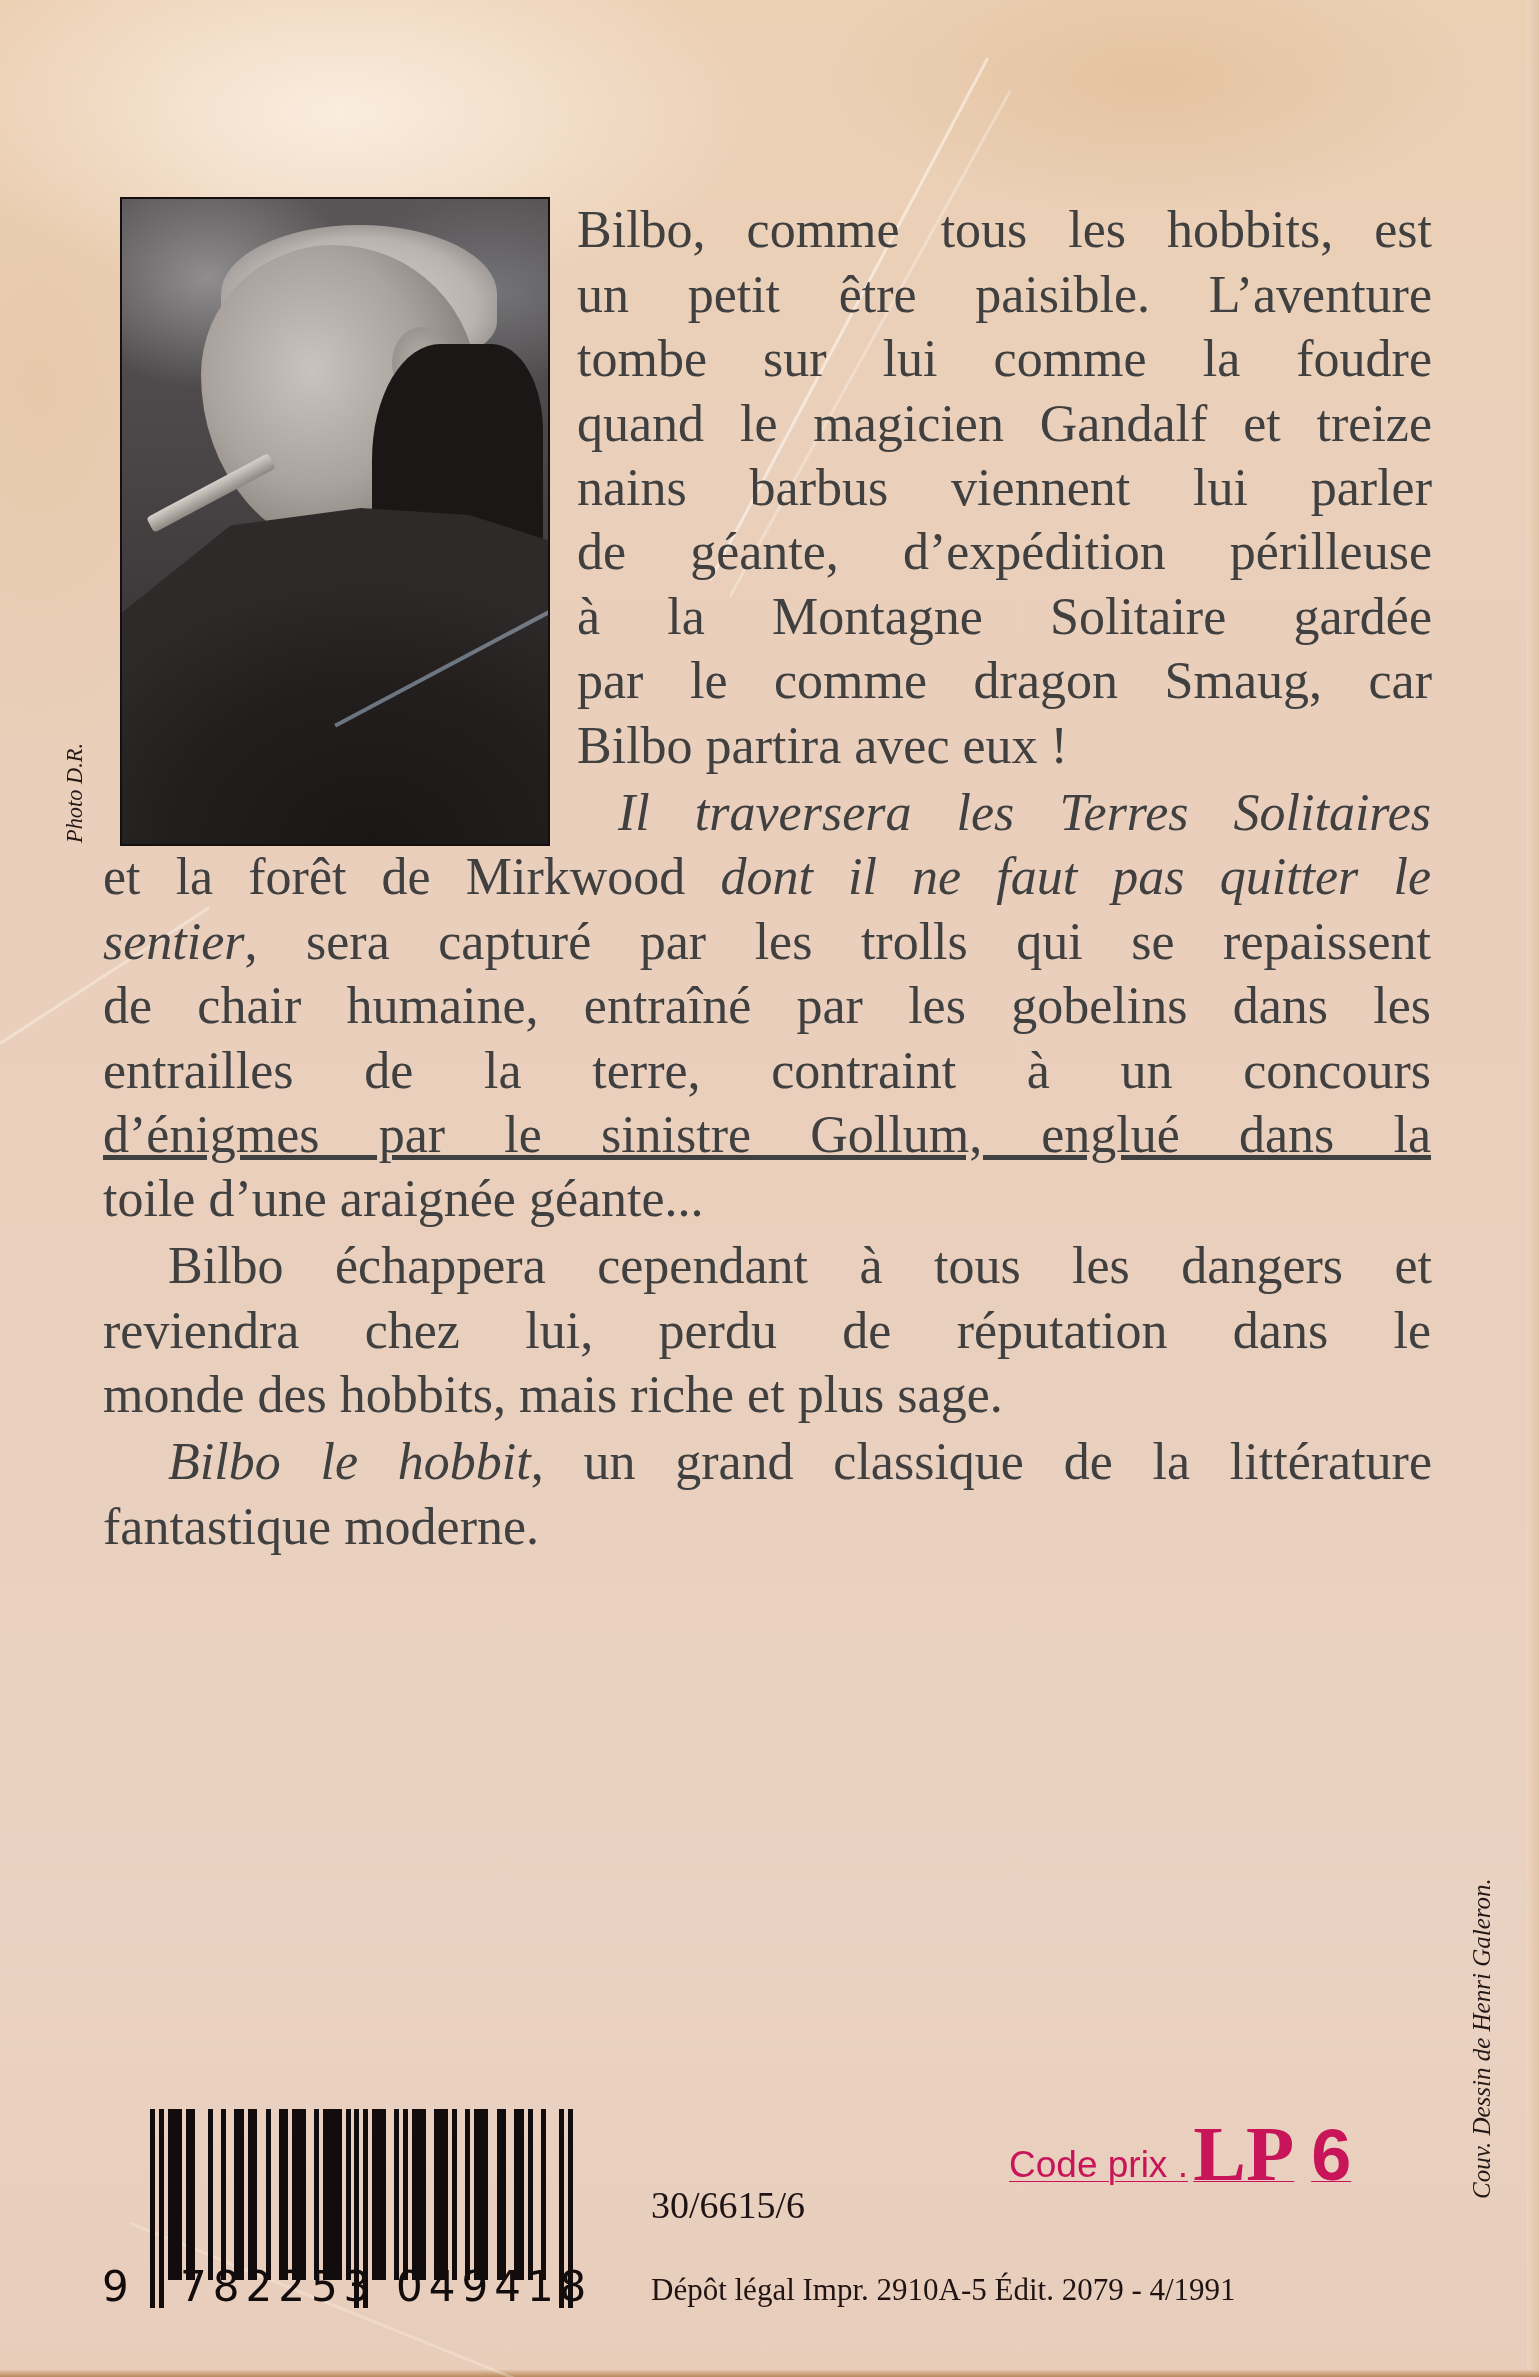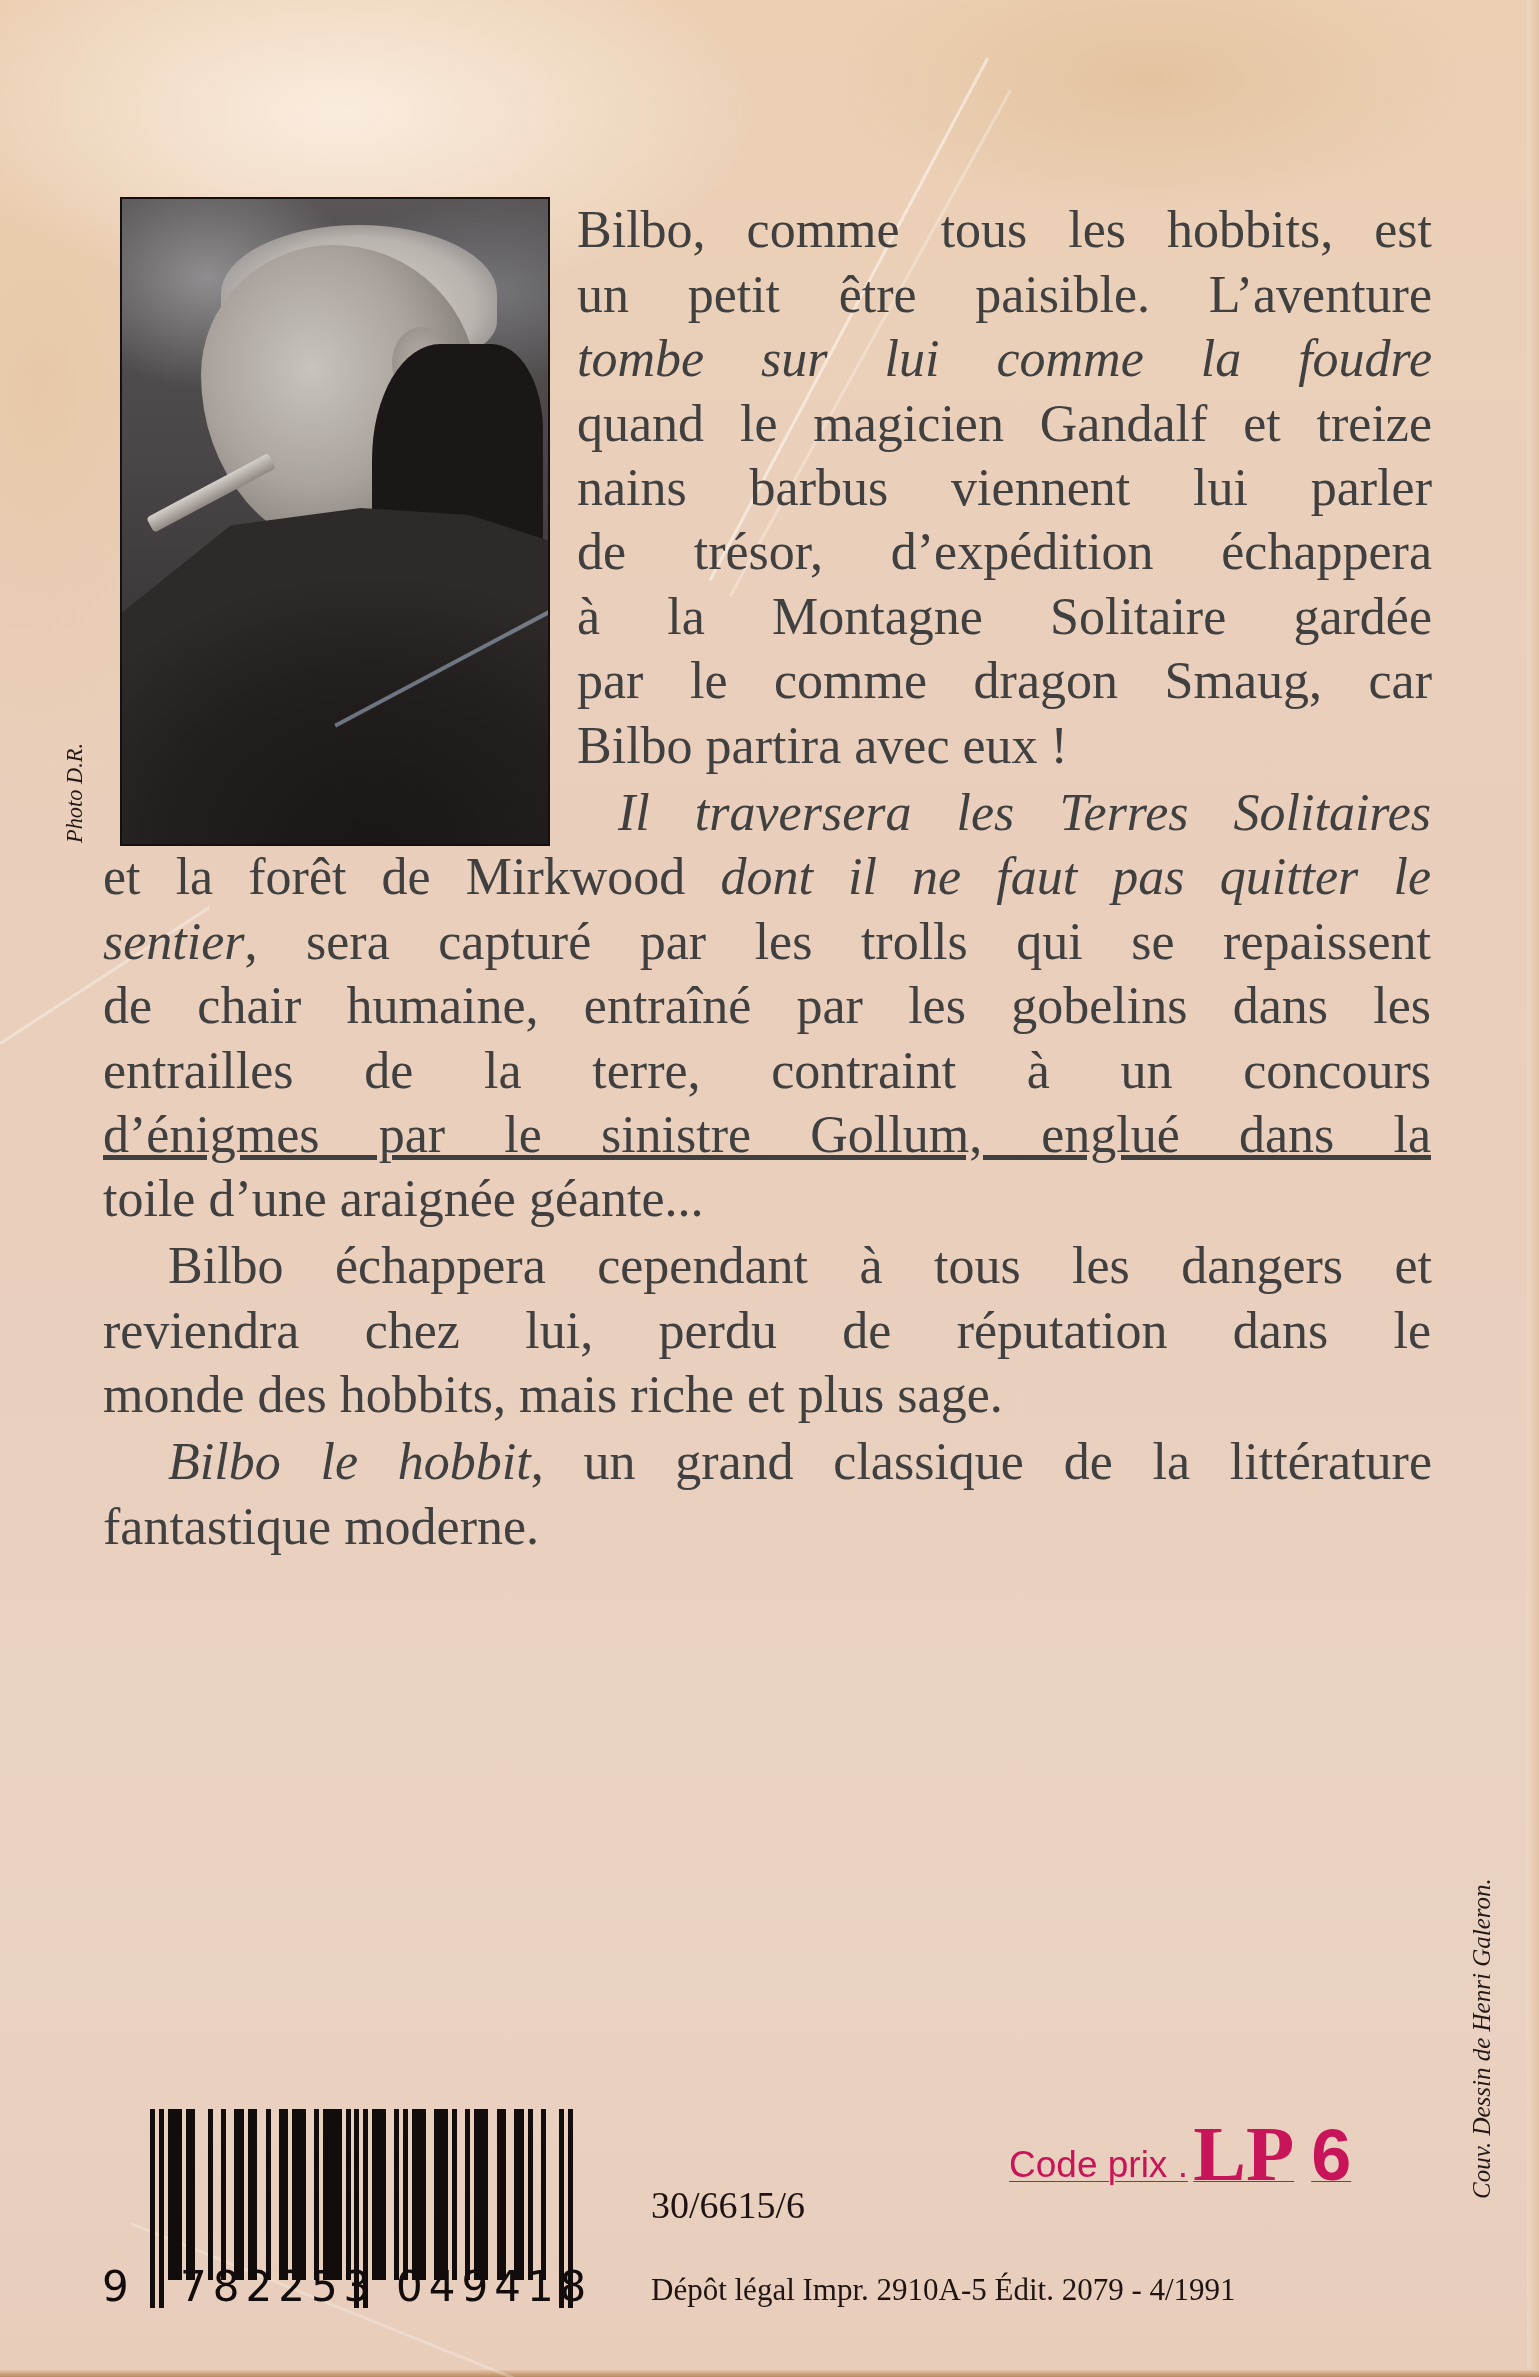--- a/index.html
+++ b/index.html
@@ -153,24 +153,24 @@
   <div class="collar"></div>
   <div class="coat"></div>
   <div class="pipe"></div>
   <div class="glare"></div>
 </div>
 <div class="photo-credit">Photo D.R.</div>
 
 <div>
   <div class="line" style="left:577px;top:197px;width:855px;">Bilbo, comme tous les hobbits, est</div>
   <div class="line" style="left:577px;top:262px;width:855px;">un petit être paisible. L’aventure</div>
-  <div class="line" style="left:577px;top:326px;width:855px;font-style:italic;">tombe sur lui comme la foudre</div>
+  <div class="line" style="left:577px;top:326px;width:855px;">tombe sur lui comme la foudre</div>
   <div class="line" style="left:577px;top:391px;width:855px;">quand le magicien Gandalf et treize</div>
   <div class="line" style="left:577px;top:455px;width:855px;">nains barbus viennent lui parler</div>
-  <div class="line" style="left:577px;top:519px;width:855px;">de trésor, d’expédition échappera</div>
+  <div class="line" style="left:577px;top:519px;width:855px;">de géante, d’expédition périlleuse</div>
   <div class="line" style="left:577px;top:584px;width:855px;">à la Montagne Solitaire gardée</div>
   <div class="line" style="left:577px;top:648px;width:855px;">par le comme dragon Smaug, car</div>
   <div class="line last" style="left:577px;top:713px;width:855px;">Bilbo partira avec eux !</div>
 </div>
 
 <div>
   <div class="line" style="left:618px;top:780px;width:813px;font-style:italic;">Il traversera les Terres Solitaires</div>
   <div class="line" style="left:103px;top:844px;width:1328px;text-align-last:justify;">
     <span>et la forêt de Mirkwood</span>
     <i>dont il ne faut pas quitter le</i>

